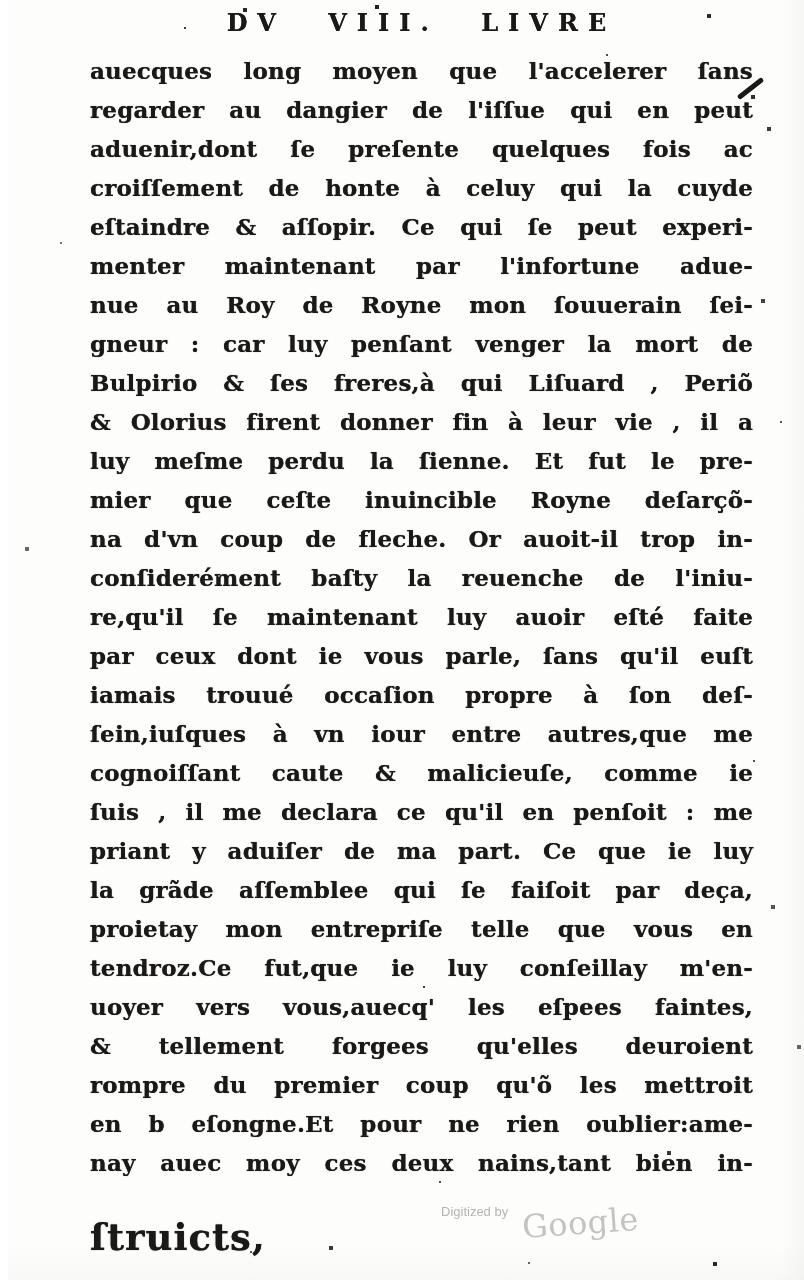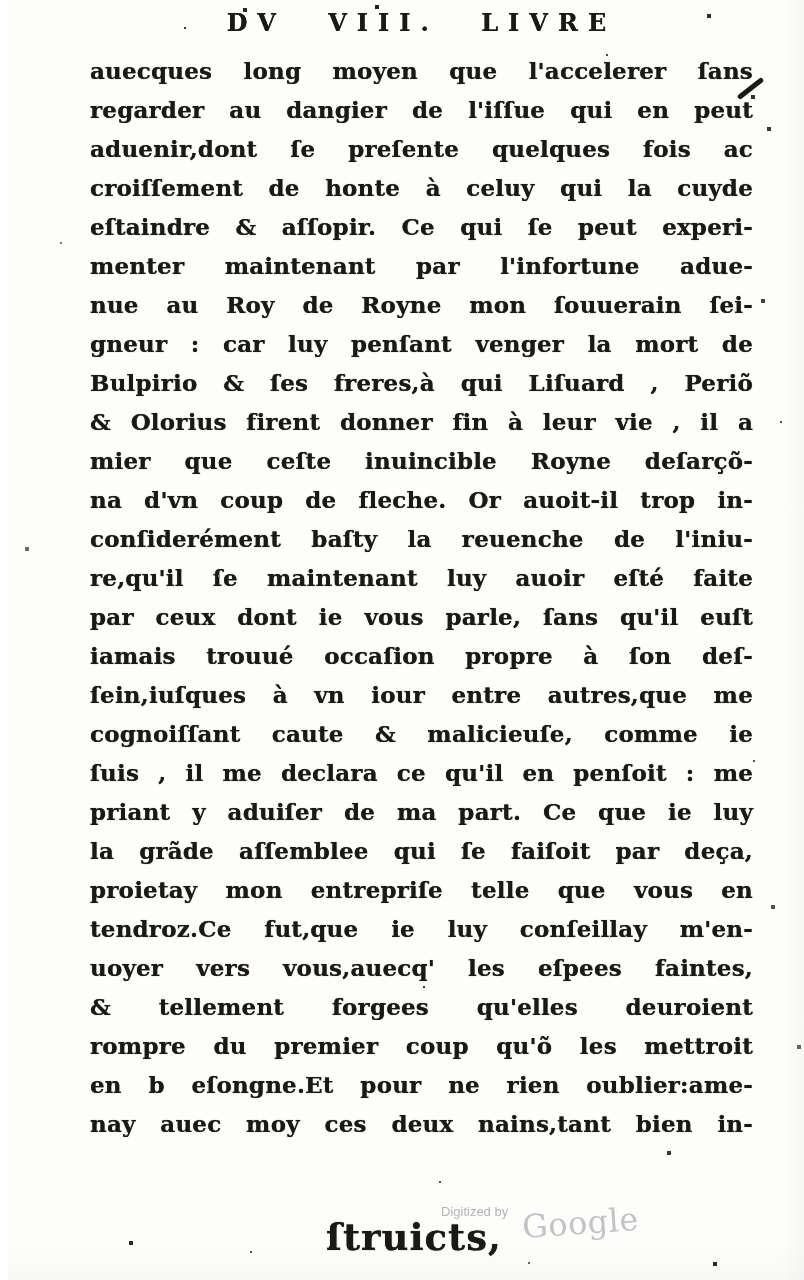--- a/index.html
+++ b/index.html
@@ -45,21 +45,21 @@
     font-weight:700;
     letter-spacing:0.2px;
     text-align:justify;
     text-align-last:justify;
     white-space:nowrap;
     text-shadow:0 0 0.7px rgba(20,18,15,.85);
   }
   .catchword{
     position:absolute;
     top:1215px;left:82px;width:648px;
-    text-align:center;
+    text-align:left;
     font-size:37px;
     font-weight:700;
     letter-spacing:1px;
     z-index:3;
     text-shadow:0 0 0.8px rgba(20,18,15,.9);
   }
   .slash-mark{
     position:absolute;
     top:86px;left:727px;
     width:31px;height:5px;
@@ -130,20 +130,21 @@
     <div class="line">auecques long moyen que l'accelerer ſans</div>
     <div class="line">regarder au dangier de l'iſſue qui en peut</div>
     <div class="line">aduenir,dont ſe preſente quelques fois ac</div>
     <div class="line">croiſſement de honte à celuy qui la cuyde</div>
     <div class="line">eſtaindre &amp; aſſopir. Ce qui ſe peut experi-</div>
     <div class="line">menter maintenant par l'infortune adue-</div>
     <div class="line">nue au Roy de Royne mon ſouuerain ſei-</div>
     <div class="line">gneur : car luy penſant venger la mort de</div>
     <div class="line">Bulpirio &amp; ſes freres,à qui Liſuard , Periõ</div>
     <div class="line">&amp; Olorius firent donner fin à leur vie , il a</div>
+    <div class="line">luy meſme perdu la ſienne. Et fut le pre-</div>
     <div class="line">mier que ceſte inuincible Royne deſarçõ-</div>
     <div class="line">na d'vn coup de fleche. Or auoit-il trop in-</div>
     <div class="line">conſiderément baſty la reuenche de l'iniu-</div>
     <div class="line">re,qu'il ſe maintenant luy auoir eſté faite</div>
     <div class="line">par ceux dont ie vous parle, ſans qu'il euſt</div>
     <div class="line">iamais trouué occaſion propre à ſon deſ-</div>
     <div class="line">ſein,iuſques à vn iour entre autres,que me</div>
     <div class="line">cognoiſſant caute &amp; malicieuſe, comme ie</div>
     <div class="line">ſuis , il me declara ce qu'il en penſoit : me</div>
     <div class="line">priant y aduiſer de ma part. Ce que ie luy</div>

